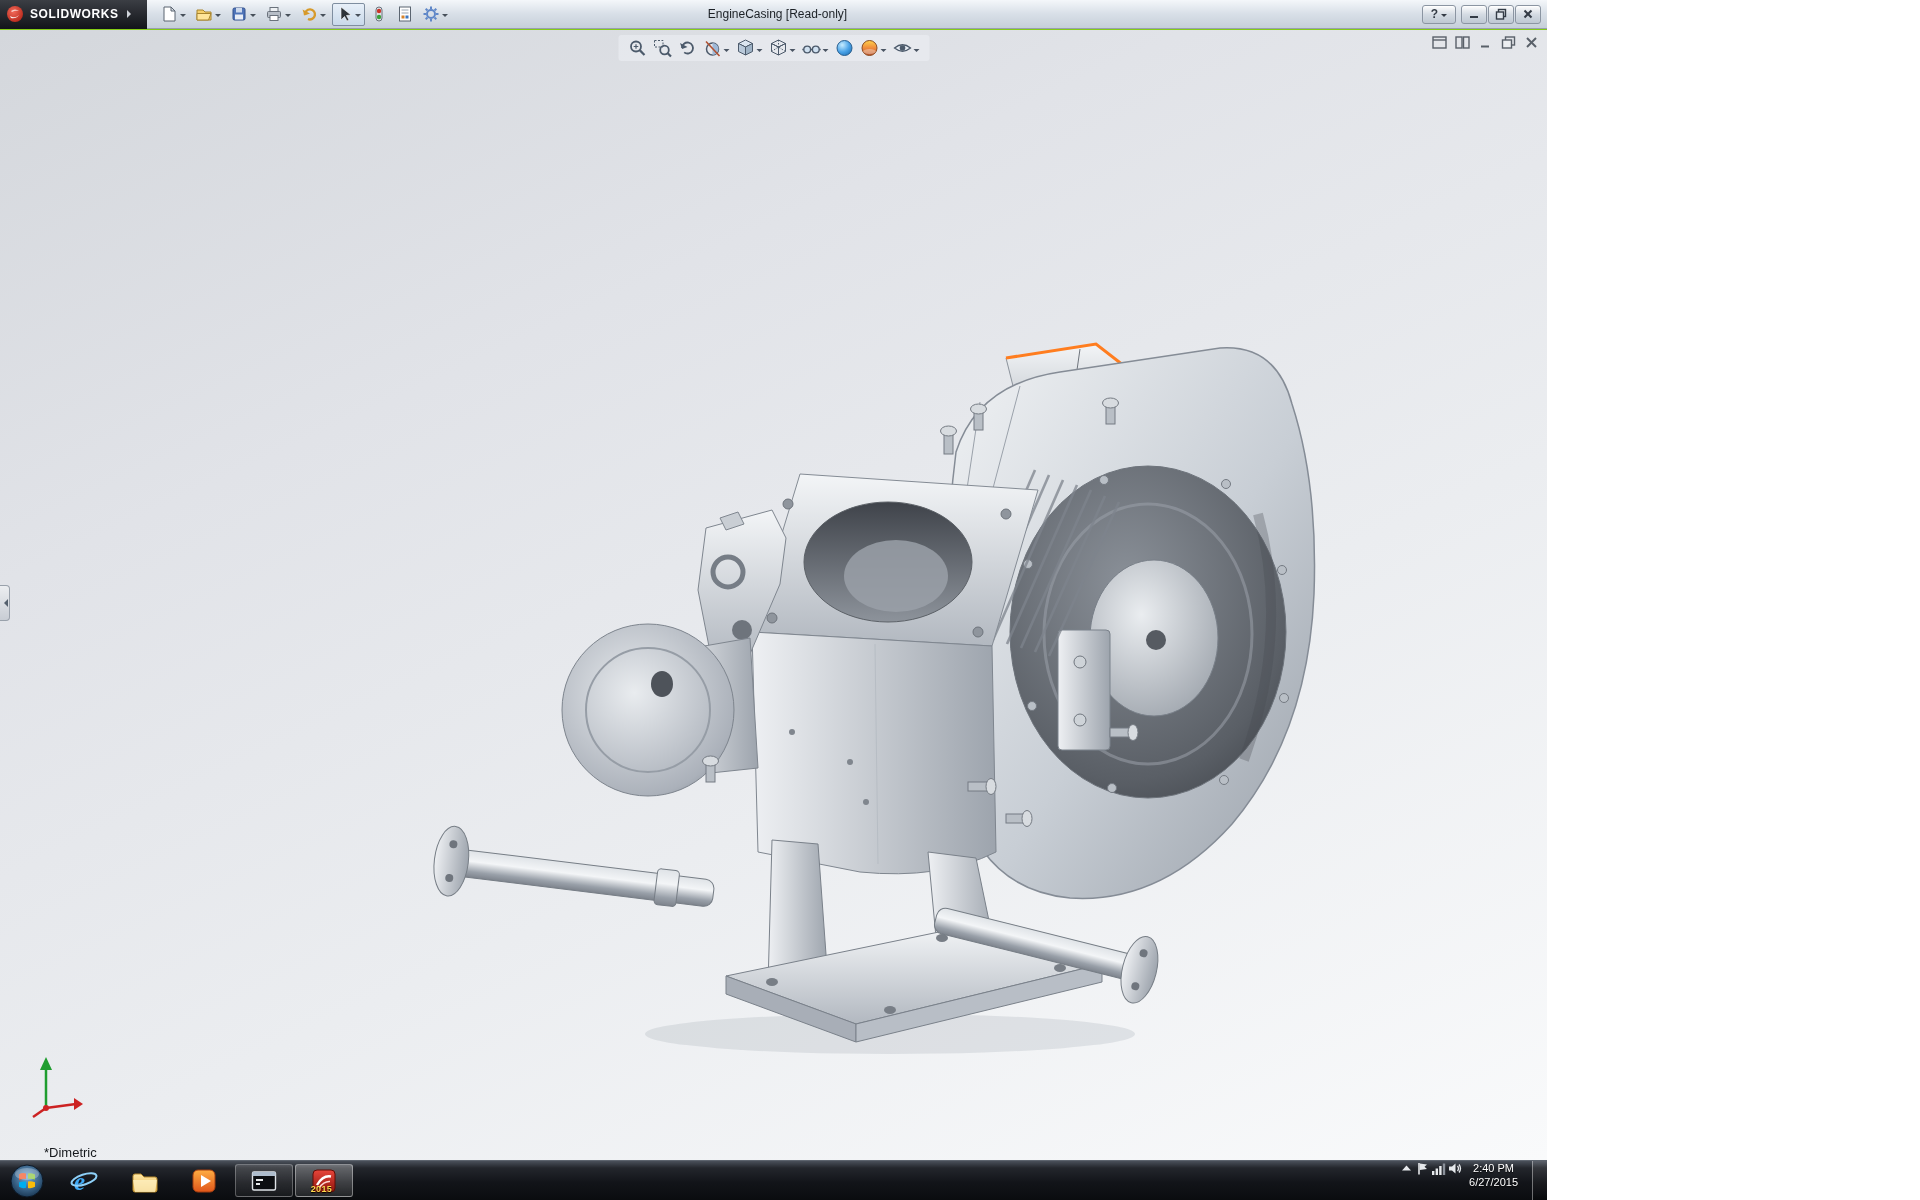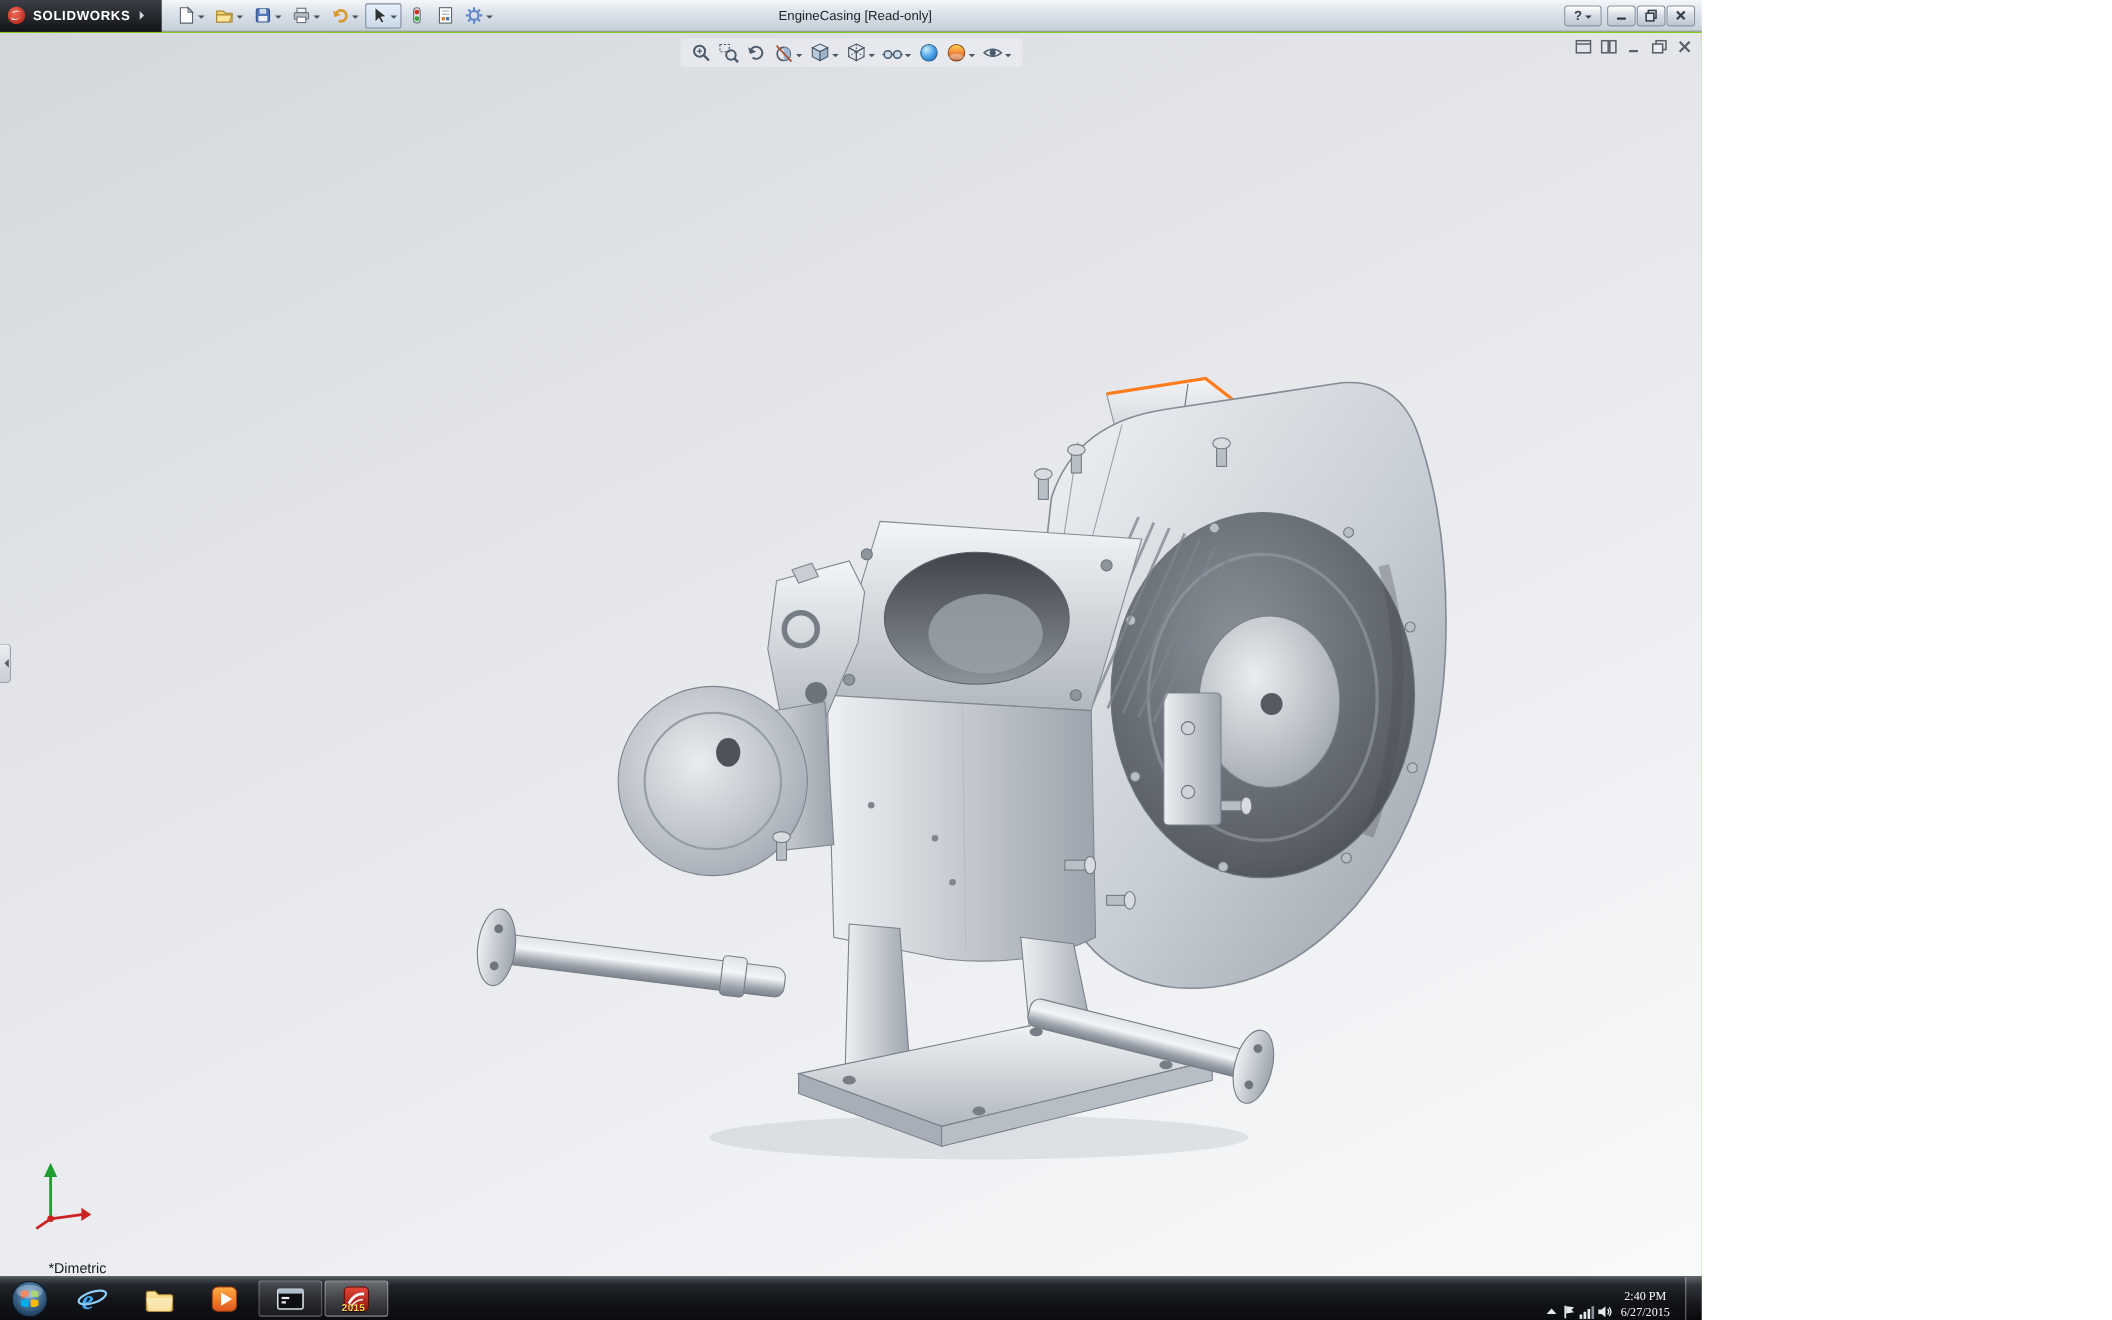--- a/index.html
+++ b/index.html
@@ -55,21 +55,21 @@
     background:linear-gradient(#4a505a 0%,#23262c 18%,#121419 55%,#0a0c0f 100%);
     border-top:1px solid #5d646e;z-index:60;}
   #start-btn{width:54px;display:flex;align-items:center;justify-content:center;}
   #start-btn svg{width:36px;height:36px;display:block;}
   .task-btn{width:58px;margin:3px 1px;display:flex;align-items:center;justify-content:center;border-radius:3px;position:relative;}
   .task-btn.open{border:1px solid rgba(255,255,255,.28);background:linear-gradient(rgba(255,255,255,.16),rgba(255,255,255,.05));}
   .task-btn.active{border:1px solid rgba(255,255,255,.38);background:linear-gradient(rgba(255,255,255,.30),rgba(255,255,255,.10));}
   .task-btn svg{width:28px;height:28px;display:block;}
   .sw-badge{position:absolute;right:20px;bottom:2px;font-size:9px;font-weight:bold;color:#ffd94f;
     text-shadow:0 1px 1px #000;letter-spacing:.3px;}
-  #tray{margin-left:auto;display:flex;align-items:flex-end;gap:1px;padding:0 8px;font-family:Liberation Serif, serif;}
+  #tray{margin-left:auto;display:flex;align-items:flex-start;gap:1px;padding:0 8px;}
   .tray-icon svg{width:15px;height:15px;display:block;}
   #clock{text-align:center;color:#fff;font-size:11px;line-height:14px;text-shadow:0 1px 1px rgba(0,0,0,.8);padding:0 6px;}
   #show-desktop{width:15px;border-left:1px solid rgba(255,255,255,.4);
     background:linear-gradient(rgba(255,255,255,.10),rgba(0,0,0,.25));}
 </style>
 </head>
 <body>
 
 <div id="screen">
 

